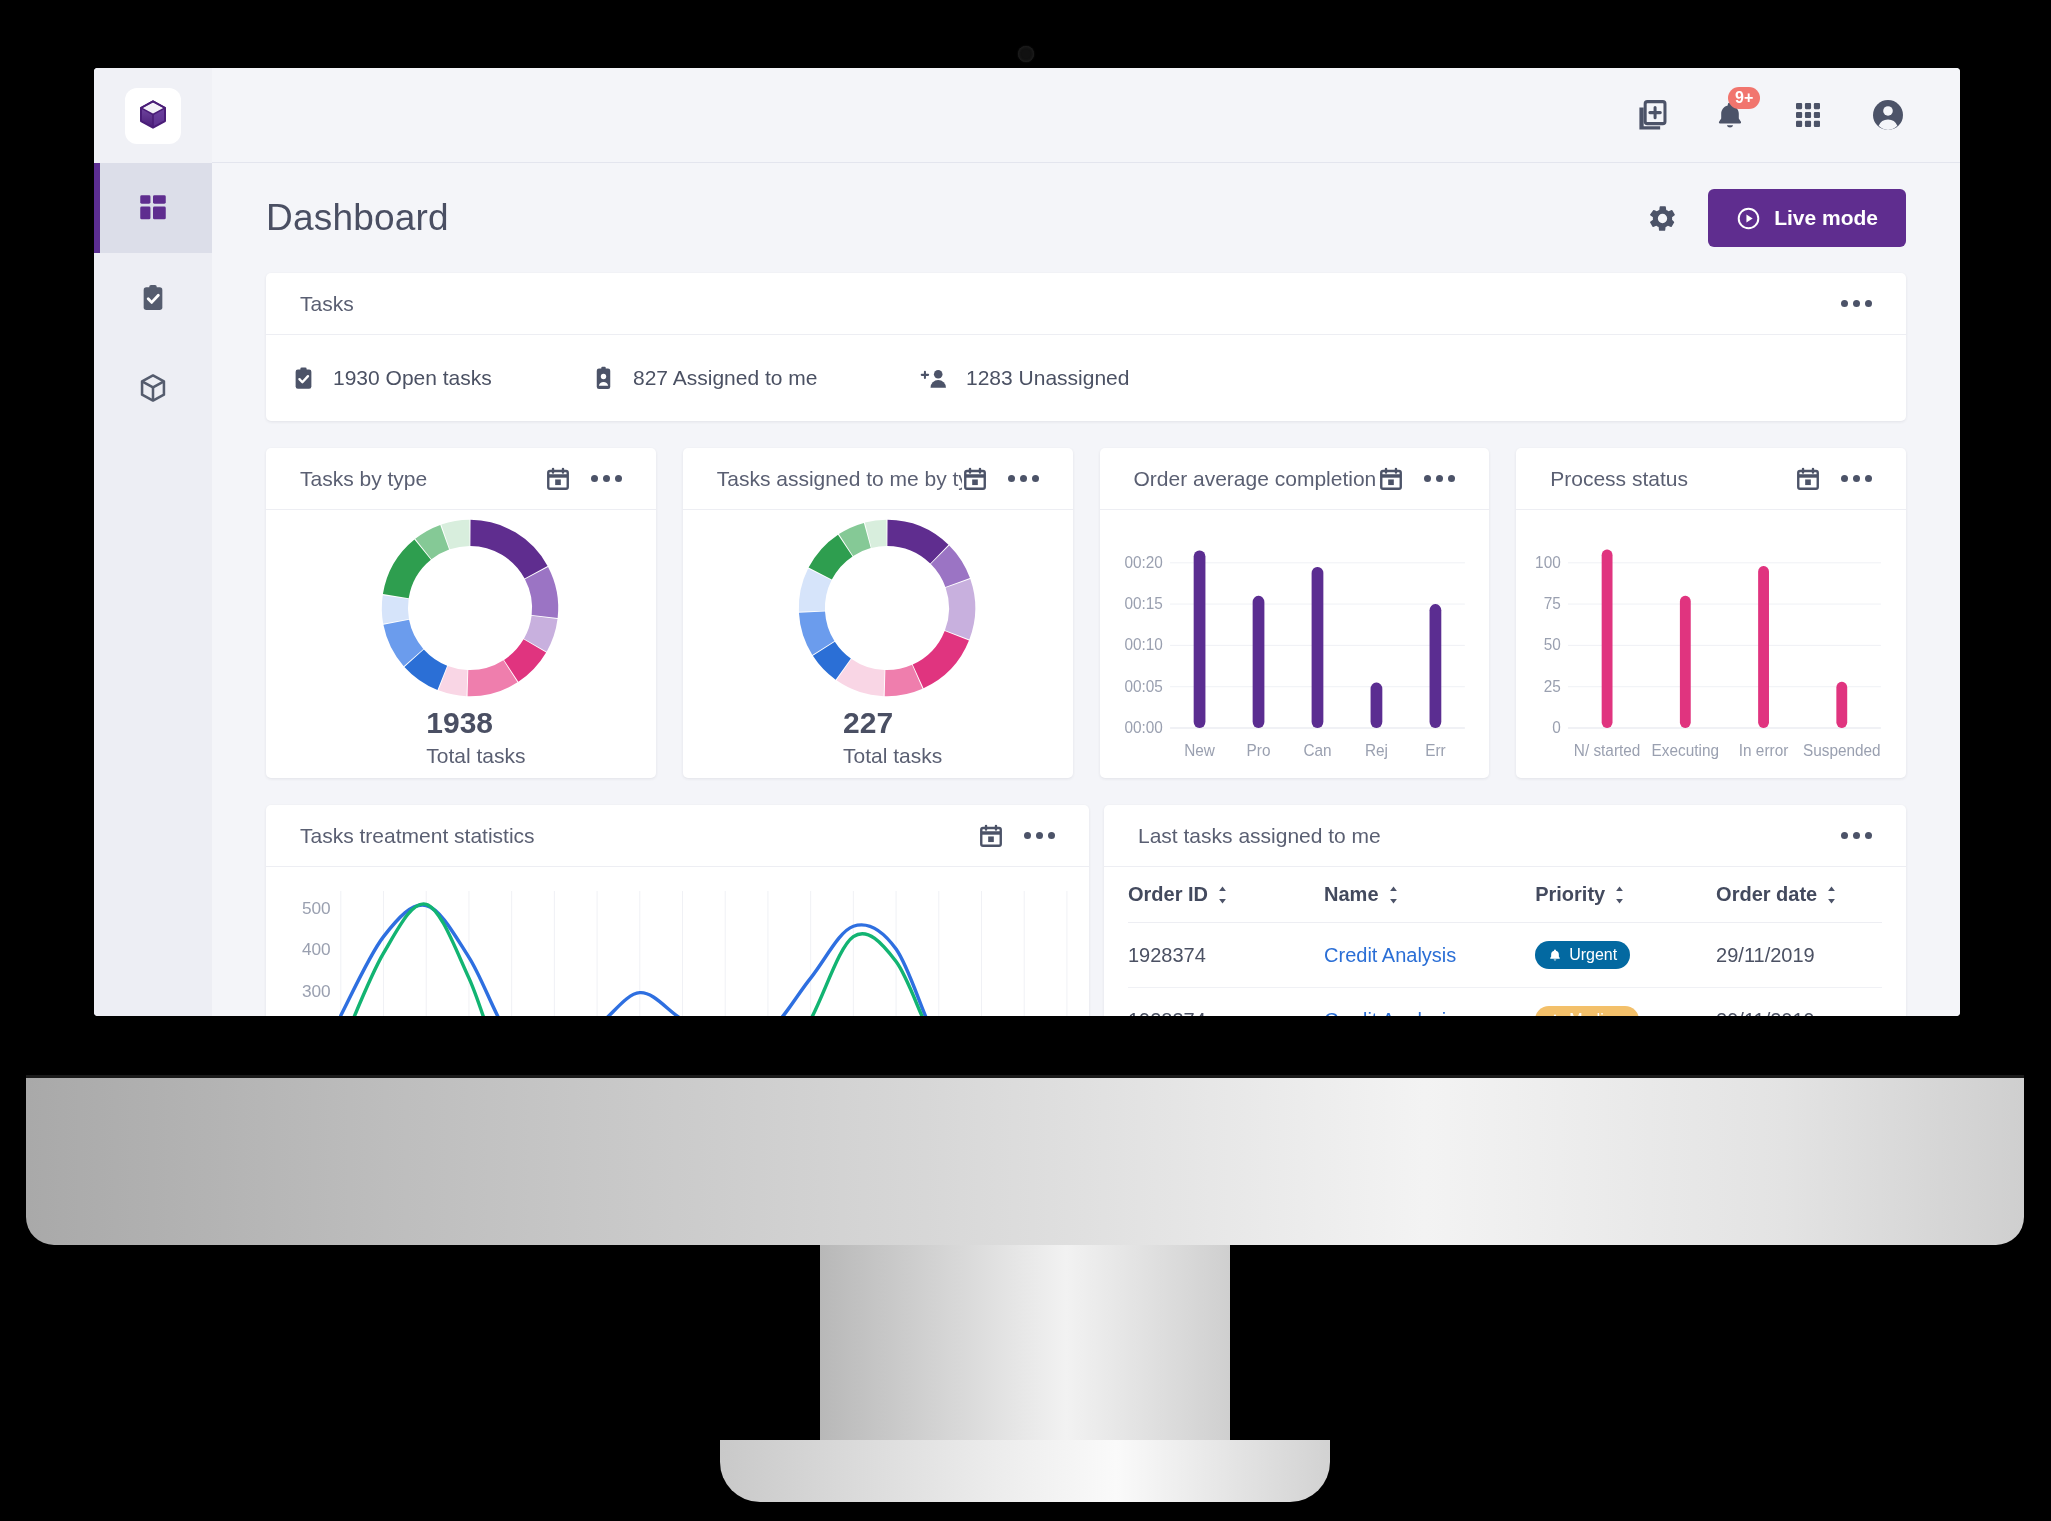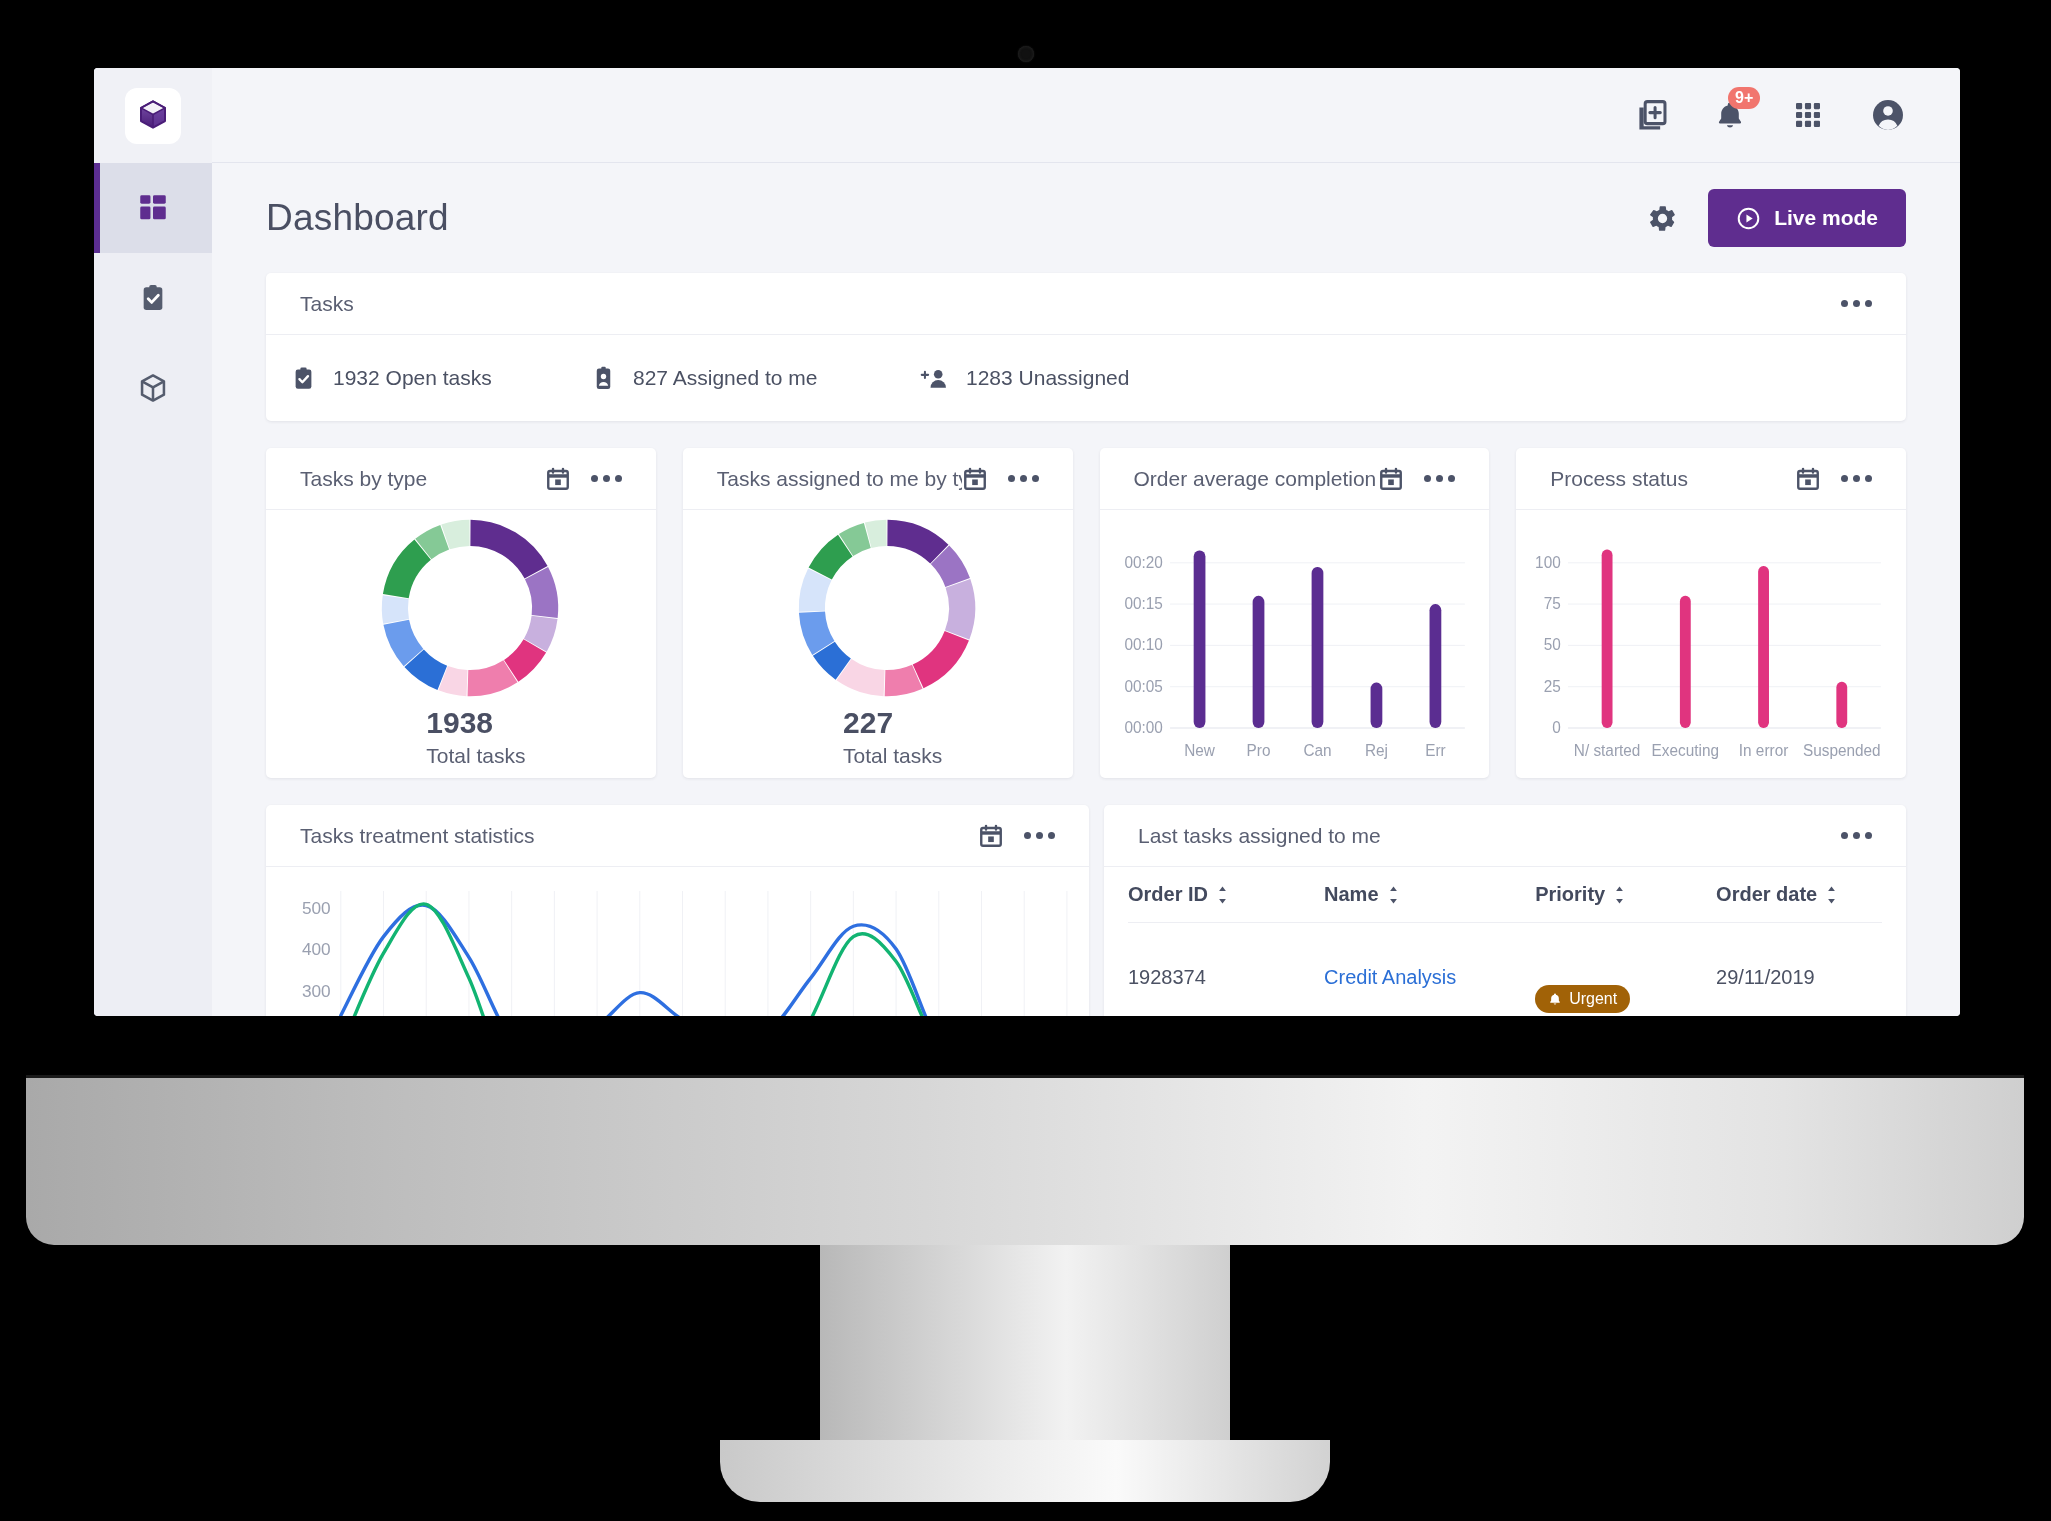--- a/index.html
+++ b/index.html
@@ -137,21 +137,21 @@
   td{
     font-size:20px; color:#4b5163; padding:18px 0; border-bottom:1px solid #f0f1f5;
   }
   .th-inner{ display:inline-flex; align-items:center; gap:8px; }
   .tbl-wrap{ padding:0 24px; }
   .link{ color:#2b6fd6; cursor:pointer; }
   .pill{
     display:inline-flex; align-items:center; gap:7px;
     border-radius:999px; padding:5px 13px; font-size:16px; color:#fff; font-weight:400;
   }
-  .pill.urgent{ background:#a16207;margin-top:44px; }
+  .pill.urgent{ background:#0369a1; }
   .pill.medium{ background:#f3c06a; }
 
   svg{ display:block; }
   .ax { font-size:17px; fill:#9aa0b0; font-family:"Liberation Sans", sans-serif; }
   .axc { font-size:17px; fill:#9aa0b0; font-family:"Liberation Sans", sans-serif; }
 </style>
 </head>
 <body>
 
 <div id="stage">
@@ -280,21 +280,21 @@
                 </span>
             </div>
           </div>
           <div class="tasks-body">
             <div class="stat">
               <svg width="27" height="27" viewBox="0 0 24 24">
                 <rect x="5" y="4" width="14" height="17" rx="2" fill="#4c5368"></rect>
                 <rect x="9.2" y="2.2" width="5.6" height="3.6" rx="1.3" fill="#4c5368"></rect>
                 <path d="M8.4 12.6l2.6 2.7 5-5.4" stroke="#fff" stroke-width="2.1" fill="none" stroke-linecap="round" stroke-linejoin="round"></path>
               </svg>
-              <span>1932 Open tasks</span>
+              <span>1930 Open tasks</span>
             </div>
             <div class="stat">
               <svg width="27" height="27" viewBox="0 0 24 24">
                 <rect x="6" y="3" width="12" height="18.4" rx="2" fill="#4c5368"></rect>
                 <circle cx="12" cy="10.2" r="2.4" fill="#fff"></circle>
                 <path d="M7.9 18.4a4.2 4.2 0 0 1 8.2 0z" fill="#fff"></path>
                 <rect x="10" y="1.6" width="4" height="2.6" rx="1" fill="#4c5368"></rect>
               </svg>
               <span>827 Assigned to me</span>
             </div>

